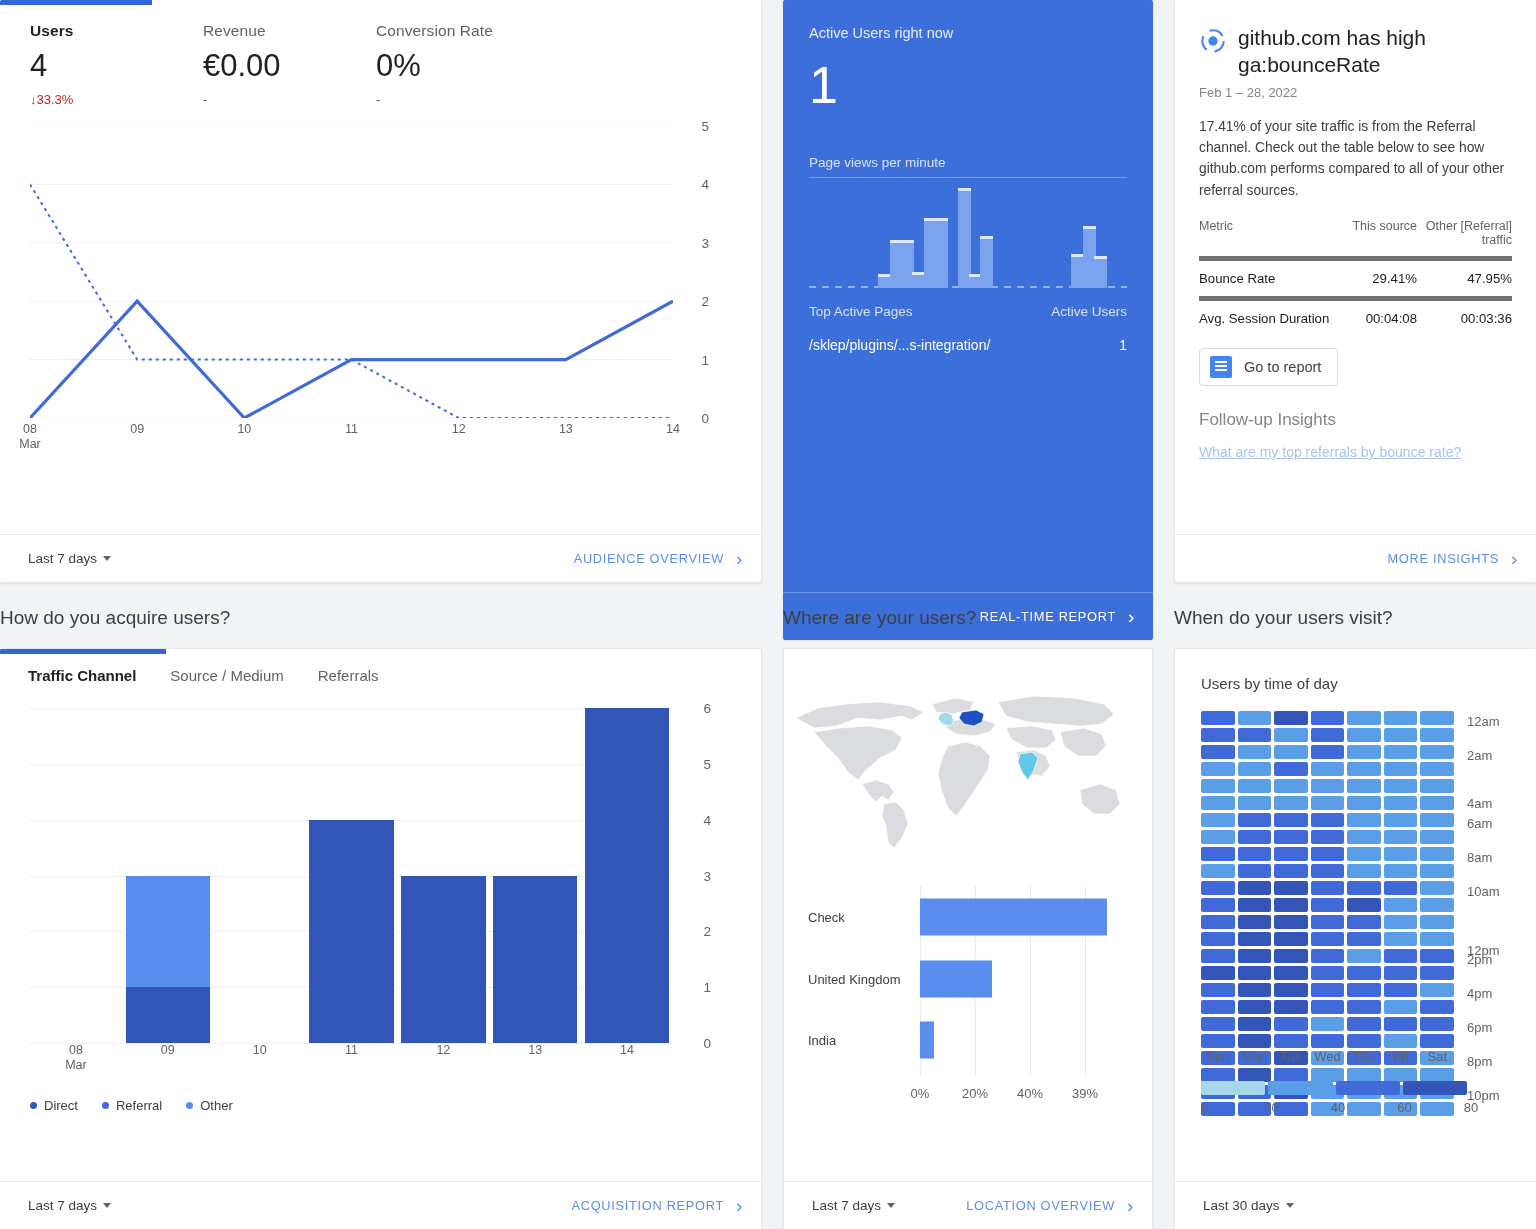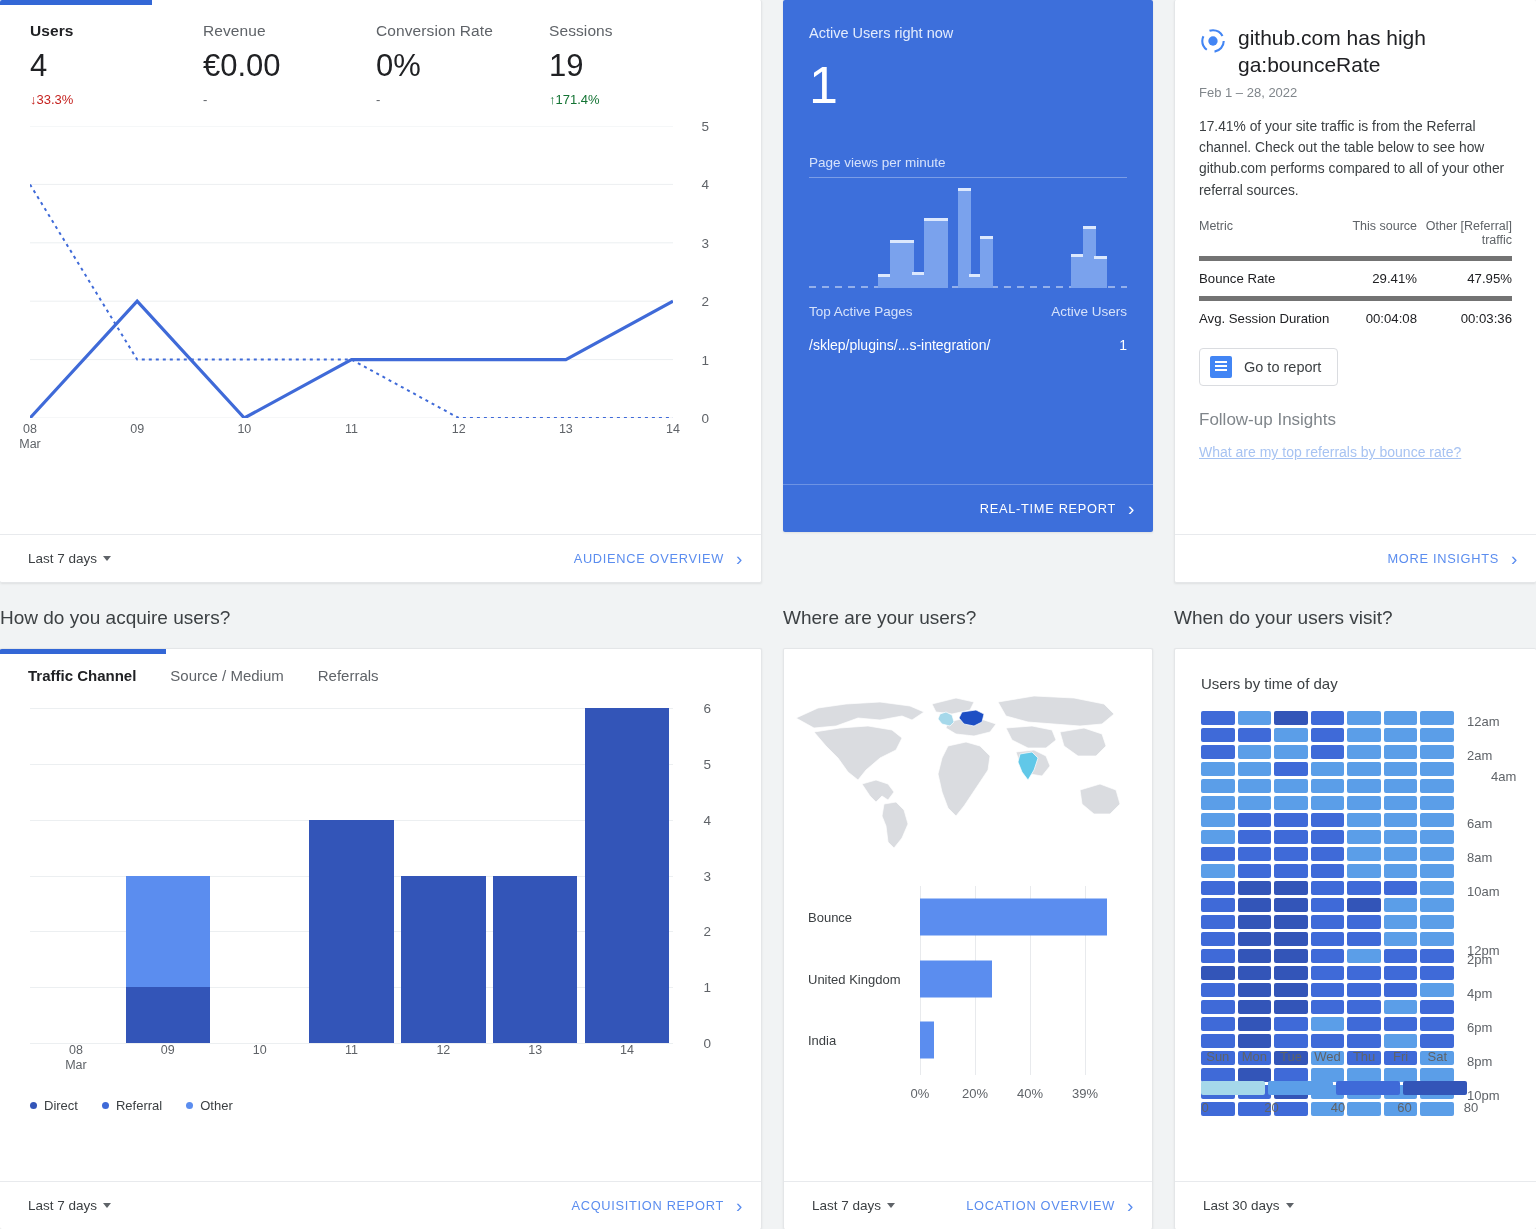--- a/index.html
+++ b/index.html
@@ -46,21 +46,21 @@
     border-top: 1px solid #e8eaed;
     display: flex; align-items: center; justify-content: space-between;
     padding: 0 18px 0 28px;
   }
   .date-range { font-size: 13.5px; color: #3c4043; cursor: pointer; display:flex; align-items:center; gap:6px;}
   .caret { width:0;height:0;border-left:4.5px solid transparent;border-right:4.5px solid transparent;border-top:5px solid #5f6368;display:inline-block;}
   .footer-link { font-size: 12.8px; color: #5b8def; letter-spacing: .7px; display: flex; align-items: center; gap: 12px; cursor: pointer; font-weight:400;}
   .chev { font-size: 19px; color: #5b8def; line-height: 1; font-weight: 300;}
 
   
-  #card-realtime { left: 783px; top: 0; width: 370px; height: 532px; background: #3d6fdb; border: none; }
+  #card-realtime { left: 783px; top: 0; width: 370px; height: 640px; background: #3d6fdb; border: none; }
   #card-realtime .rt-title { color: #e3ecfd; font-size: 14.5px; padding: 25px 26px 0 26px; }
   .rt-big { color: #fff; font-size: 52px; font-weight: 300; padding: 18px 26px 0 26px; line-height: 1; }
   .rt-sub { color: #d6e2fb; font-size: 13.5px; padding: 44px 26px 0 26px; }
   .rt-divider { height: 1px; background: rgba(255,255,255,.32); margin: 7px 26px 0 26px; }
   .rt-spark { position: relative; margin: 0 26px; height: 110px; }
   .rt-bar { position: absolute; bottom: 0; width: 13px; background: #7aa2ed; border-top: 3px solid #dce8fd; }
   .rt-base { position:absolute; left:0; right:0; bottom:0; height:2px; background: repeating-linear-gradient(to right, rgba(255,255,255,.45) 0 7px, transparent 7px 13px);}
   .rt-cols { display: flex; justify-content: space-between; padding: 16px 26px 0 26px; color: #d6e2fb; font-size: 13.5px; }
   .rt-row { display: flex; justify-content: space-between; padding: 18px 26px 0 26px; color: #fff; font-size: 14px; }
   #card-realtime .card-footer { border-top: 1px solid rgba(255,255,255,.25); justify-content: flex-end; padding-right: 18px;}
@@ -149,25 +149,20 @@
       </div>
       <div class="kpi">
         <div class="kpi-label">Revenue</div>
         <div class="kpi-value">€0.00</div>
         <div class="kpi-delta">-</div>
       </div>
       <div class="kpi">
         <div class="kpi-label">Conversion Rate</div>
         <div class="kpi-value">0%</div>
         <div class="kpi-delta">-</div>
-      </div>
-      <div class="kpi">
-        <div class="kpi-label">Sessions</div>
-        <div class="kpi-value">19</div>
-        <div class="kpi-delta up"><span>↑</span><span>171.4%</span></div>
       </div>
     </div>
 
     <div class="linechart-wrap">
       <div class="lc-plot" id="lc-plot"><svg width="643" height="292">
             <line x1="0" x2="643" y1="292" y2="292" stroke="#eceff1" stroke-width="1"></line>
             <line x1="0" x2="643" y1="233.6" y2="233.6" stroke="#eceff1" stroke-width="1"></line>
             <line x1="0" x2="643" y1="175.2" y2="175.2" stroke="#eceff1" stroke-width="1"></line>
             <line x1="0" x2="643" y1="116.80000000000001" y2="116.80000000000001" stroke="#eceff1" stroke-width="1"></line>
             <line x1="0" x2="643" y1="58.39999999999998" y2="58.39999999999998" stroke="#eceff1" stroke-width="1"></line>
@@ -400,21 +395,21 @@
     </div>
     <div class="hbar-wrap" id="hbar-wrap">
         <div class="hb-grid" style="left: 112px;"></div>
         <div class="hb-tick" style="left: 112px;">0%</div>
         <div class="hb-grid" style="left: 167px;"></div>
         <div class="hb-tick" style="left: 167px;">20%</div>
         <div class="hb-grid" style="left: 222px;"></div>
         <div class="hb-tick" style="left: 222px;">40%</div>
         <div class="hb-grid" style="left: 277px;"></div>
         <div class="hb-tick" style="left: 277px;">39%</div>
-        <div class="hb-label" style="top: 30.8333px;">Bounce</div>
+        <div class="hb-label" style="top: 30.8333px;">Check</div>
         <div class="hb-bar" style="left: 112px; top: 30.8333px; width: 187px; background: rgb(91, 141, 239);"></div>
         <div class="hb-label" style="top: 92.5px;">United Kingdom</div>
         <div class="hb-bar" style="left: 112px; top: 92.5px; width: 71.5px; background: rgb(91, 141, 239);"></div>
         <div class="hb-label" style="top: 154.167px;">India</div>
         <div class="hb-bar" style="left: 112px; top: 154.167px; width: 13.75px; background: rgb(91, 141, 239);"></div>
       </div>
     <div class="card-footer">
       <div class="date-range">
         <span>Last 7 days</span>
         <span class="caret"></span>
@@ -642,21 +637,21 @@
           <div class="hm-cell" style="background: rgb(63, 106, 216);"></div>
           <div class="hm-cell" style="background: rgb(91, 158, 232);"></div>
           <div class="hm-cell" style="background: rgb(91, 158, 232);"></div>
           <div class="hm-cell" style="background: rgb(91, 158, 232);"></div>
           <div class="hm-cell" style="background: rgb(91, 158, 232);"></div>
         </div>
       </div>
     <div class="hm-hours" id="hm-hours">
         <div class="hm-hour" style="top: 3px;">12am</div>
         <div class="hm-hour" style="top: 37px;">2am</div>
-        <div class="hm-hour" style="top: 58px; margin-left: 24px;">4am</div>
+        <div class="hm-hour" style="top: 85px;">4am</div>
         <div class="hm-hour" style="top: 105px;">6am</div>
         <div class="hm-hour" style="top: 139px;">8am</div>
         <div class="hm-hour" style="top: 173px;">10am</div>
         <div class="hm-hour" style="top: 204px; margin-top: 28px;">12pm</div>
         <div class="hm-hour" style="top: 241px;">2pm</div>
         <div class="hm-hour" style="top: 275px;">4pm</div>
         <div class="hm-hour" style="top: 309px;">6pm</div>
         <div class="hm-hour" style="top: 343px;">8pm</div>
         <div class="hm-hour" style="top: 377px;">10pm</div>
       </div>

